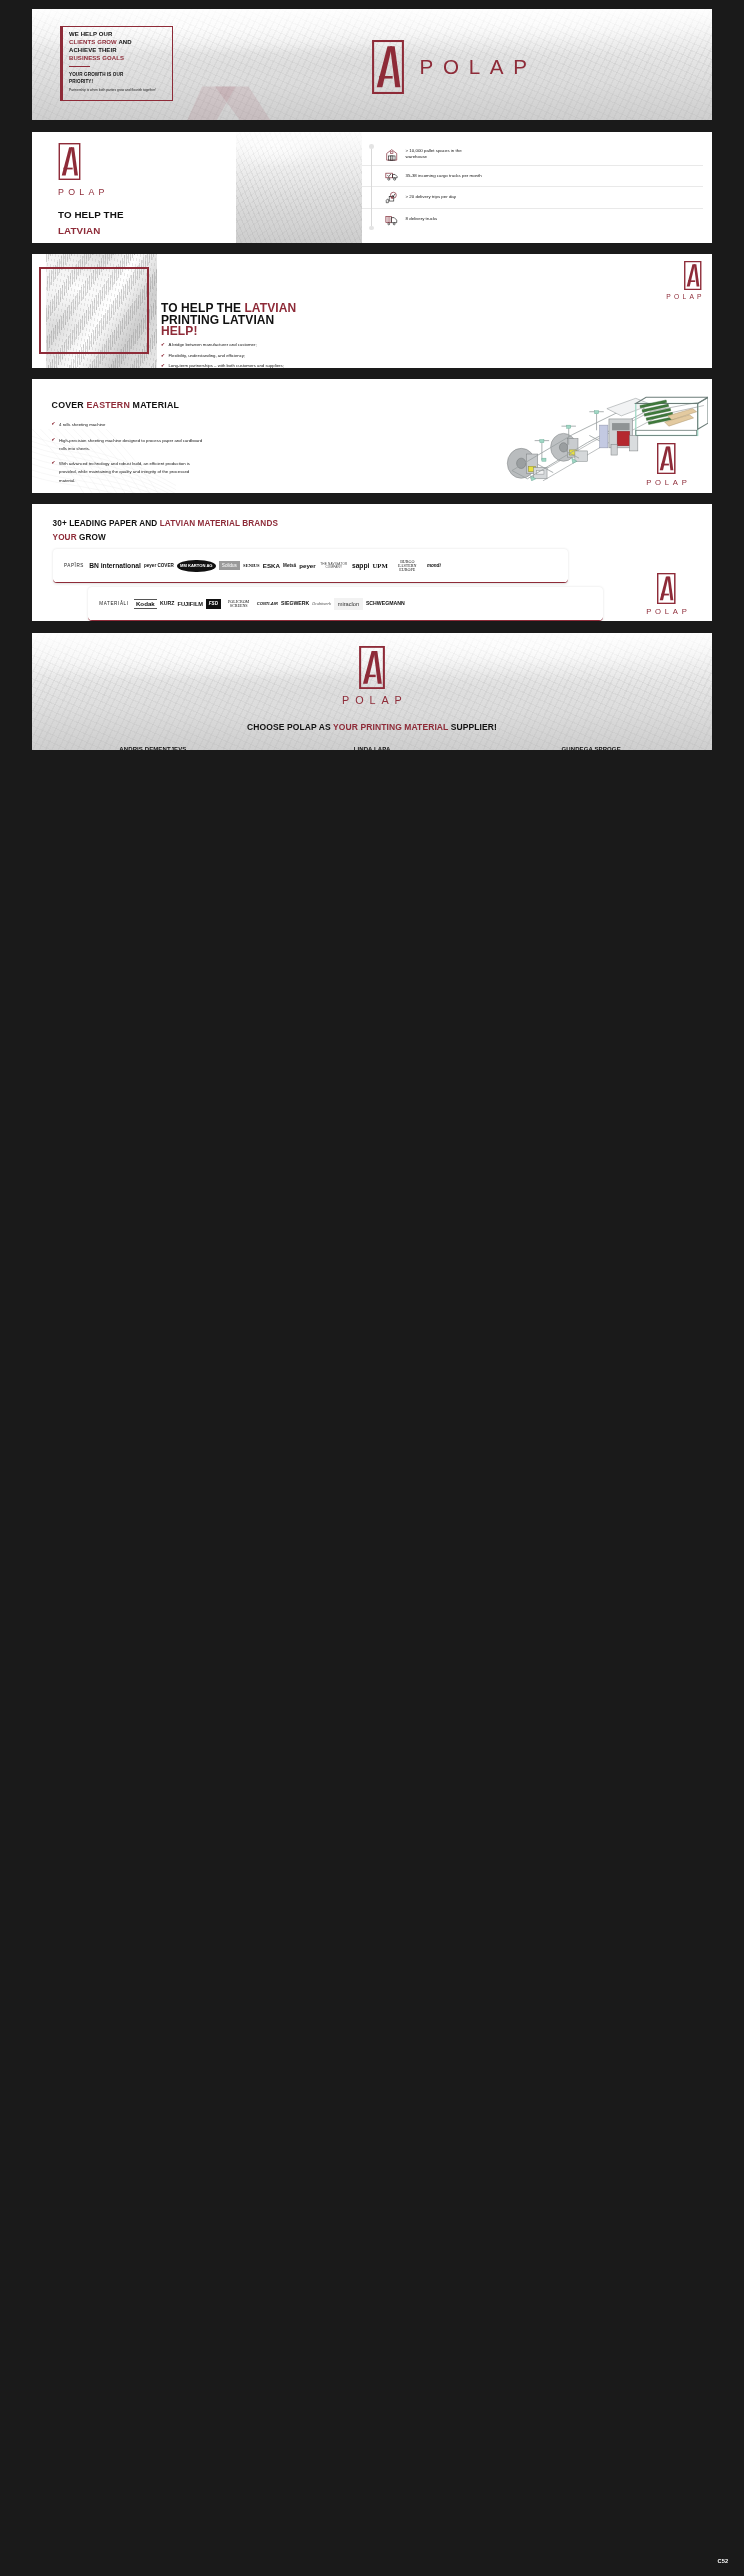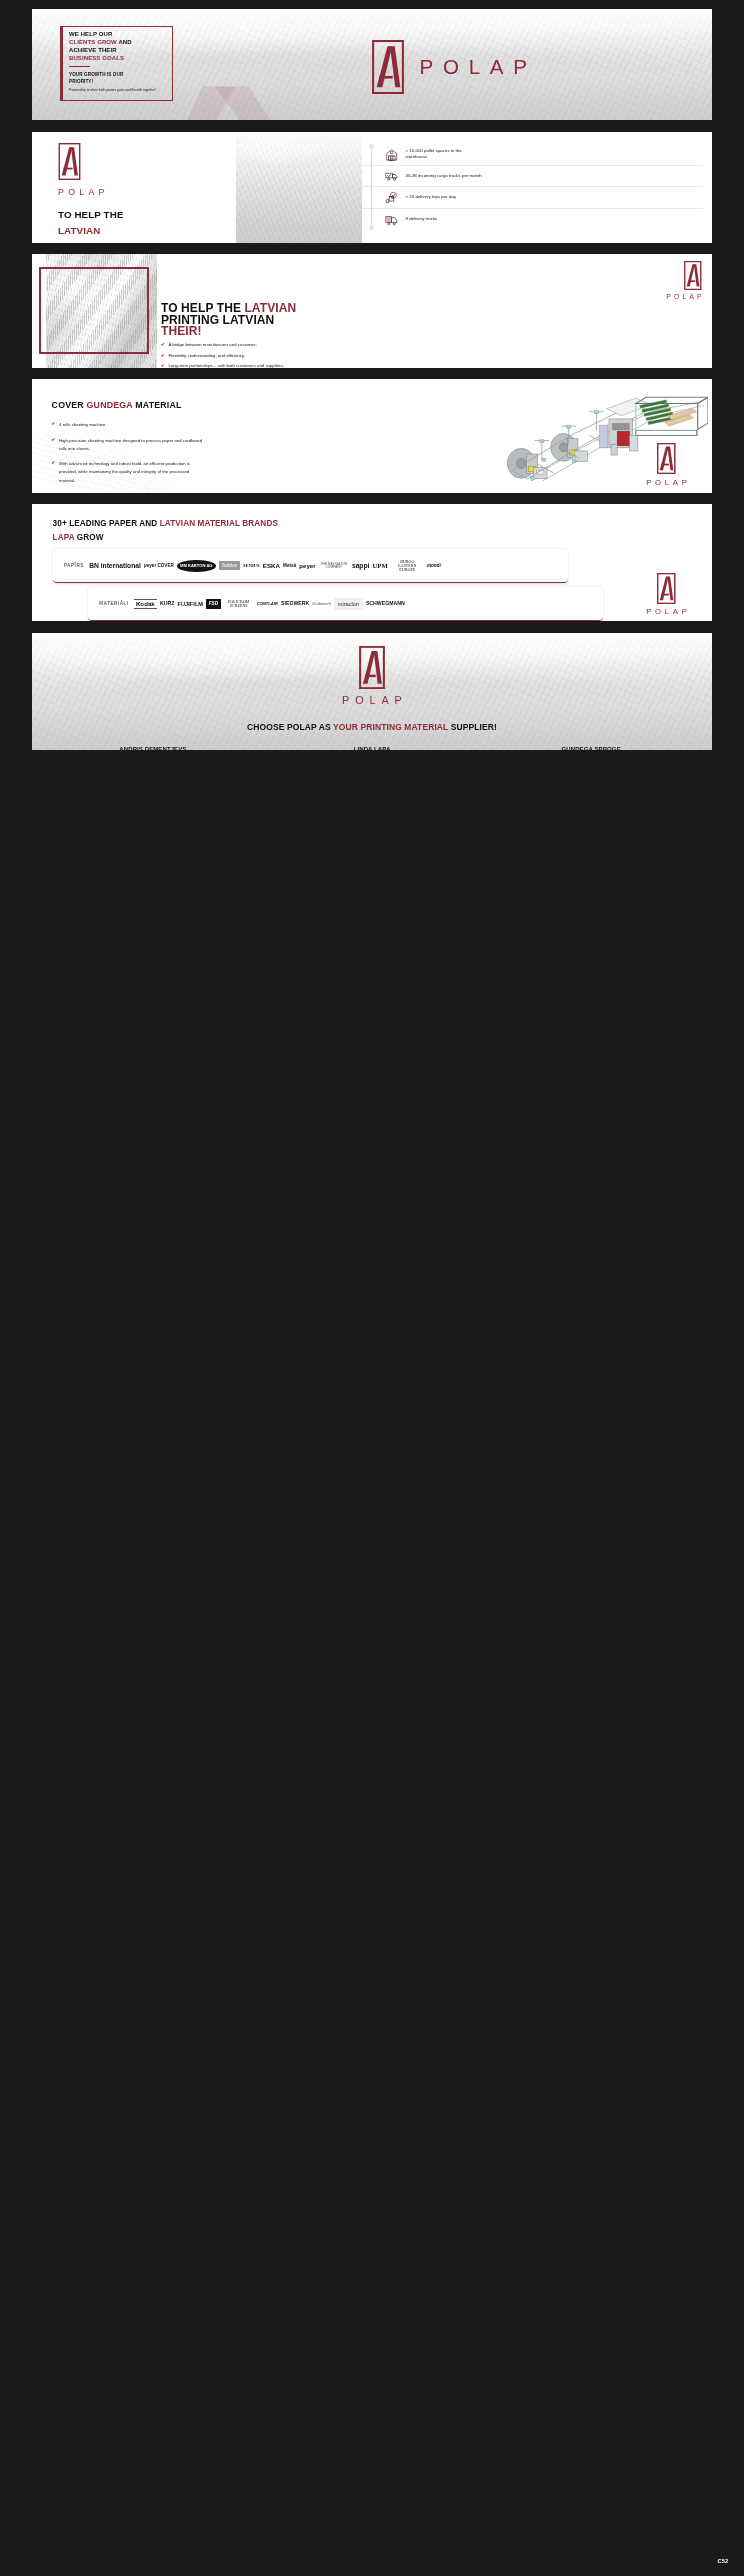--- a/index.html
+++ b/index.html
@@ -273,21 +273,21 @@
         <span>O</span>
         <span>L</span>
         <span>A</span>
         <span>P</span>
       </div>
     </div>
 
     <h2>
       <span class="blk">TO HELP THE </span><span class="red">LATVIAN</span><br>
       <span class="blk">PRINTING LATVIAN</span><br>
-      <span class="red">THEIR!</span>
+      <span class="red">HELP!</span>
     </h2>
 
     <ul>
       <li>
           <span class="check">✔</span>
           <span>A bridge between manufacturer and customer;</span>
         </li>
       <li>
           <span class="check">✔</span>
           <span>Flexibility, understanding, and efficiency;</span>
@@ -296,21 +296,21 @@
           <span class="check">✔</span>
           <span>Long-term partnerships – with both customers and suppliers;</span>
         </li>
 
     </ul>
   </div>
 </div>
 
 <div class="slide s4">
   <h2>
-    <span class="blk">COVER </span><span class="red">GUNDEGA</span><span class="blk"> MATERIAL</span>
+    <span class="blk">COVER </span><span class="red">EASTERN</span><span class="blk"> MATERIAL</span>
   </h2>
 
   <ul>
     <li>
         <span class="check">✔</span>
         <span>4 rolls sheeting machine</span>
       </li>
     <li>
         <span class="check">✔</span>
         <span>High-precision sheeting machine designed to process paper and cardboard rolls into sheets.</span>
@@ -418,21 +418,21 @@
       <span>L</span>
       <span>A</span>
       <span>P</span>
     </div>
   </div>
 </div>
 
 <div class="slide s5" style="height:117px;">
   <h2>
     <span class="blk">30+ LEADING PAPER AND </span><span class="red">LATVIAN MATERIAL BRANDS</span><br>
-    <span class="red">LAPA </span><span class="blk">GROW</span>
+    <span class="red">YOUR </span><span class="blk">GROW</span>
   </h2>
 
   <div class="brandrow" style="left:20.6px;top:45px;width:515px;height:34px;">
     <div class="cat">PAPĪRS</div>
     <div class="logos">
       <div class="lg" style="font-weight:700;font-size:6.7px;">BN international</div>
       <div class="lg" style="font-weight:700;">peyer COVER</div>
       <div class="lg" style="font-weight:700;background:#111;color:#fff;border-radius:50%;padding:4.1px 3.1px;font-size:4.1px;">MM KARTON AG</div>
       <div class="lg" style="background:#9a9a9a;color:#fff;padding:2.1px 3.1px;">Solidus</div>
       <div class="lg" style="font-family:'Liberation Serif',serif;font-weight:700;">SENIUS</div>

